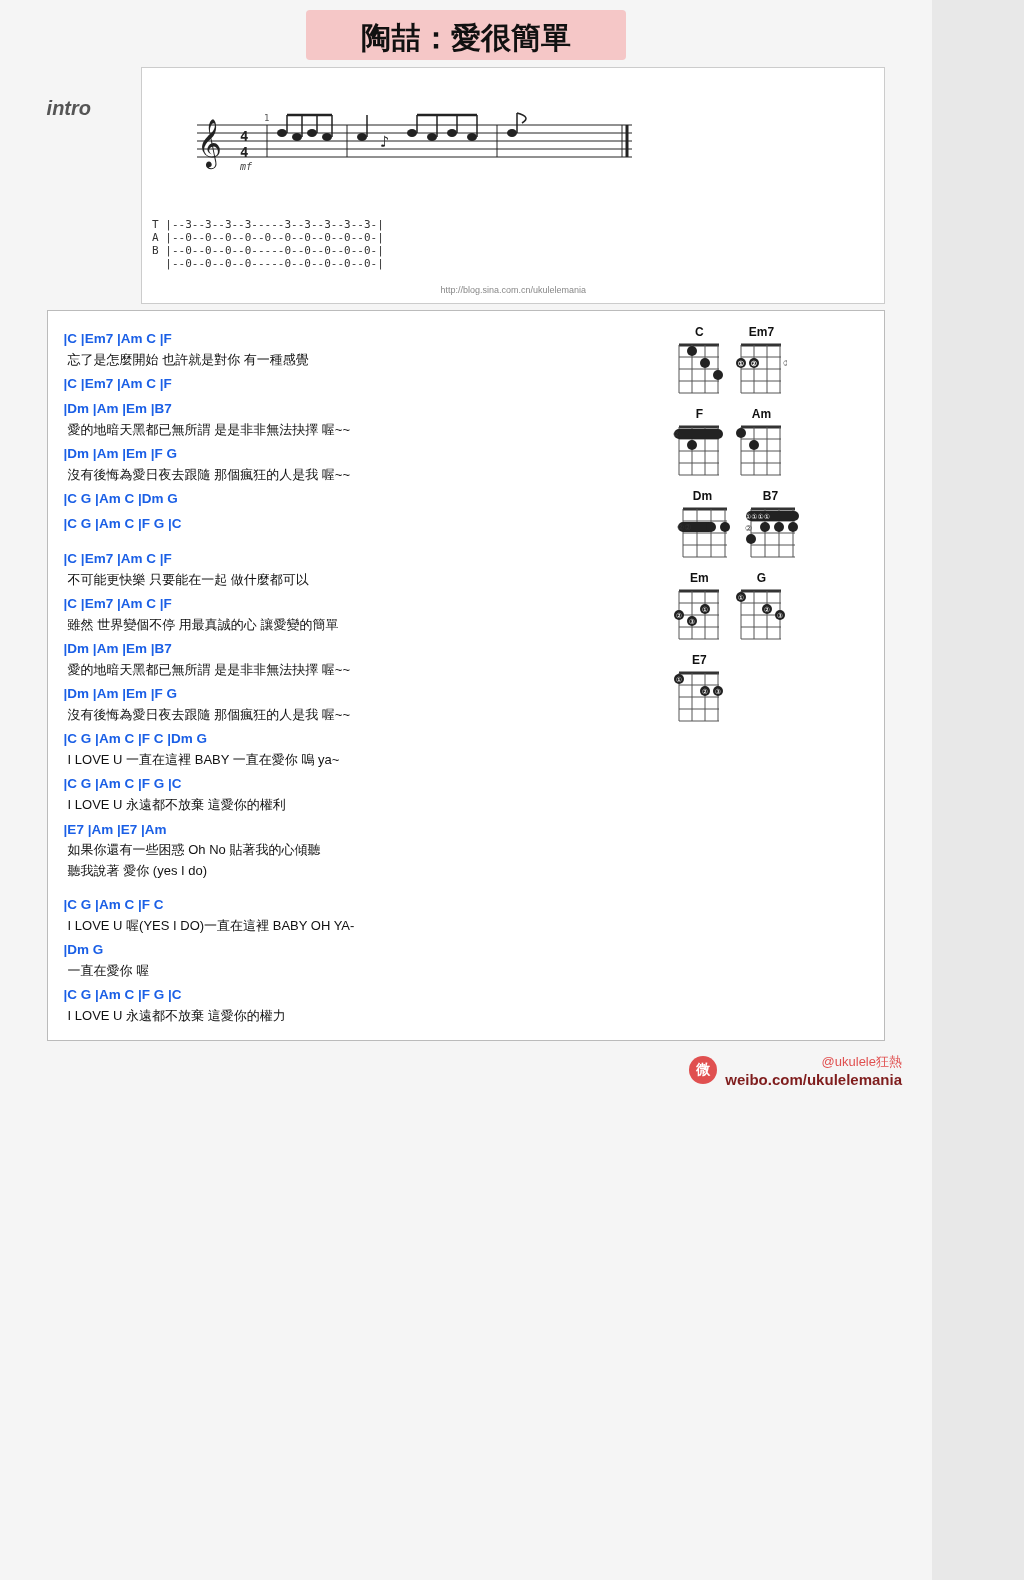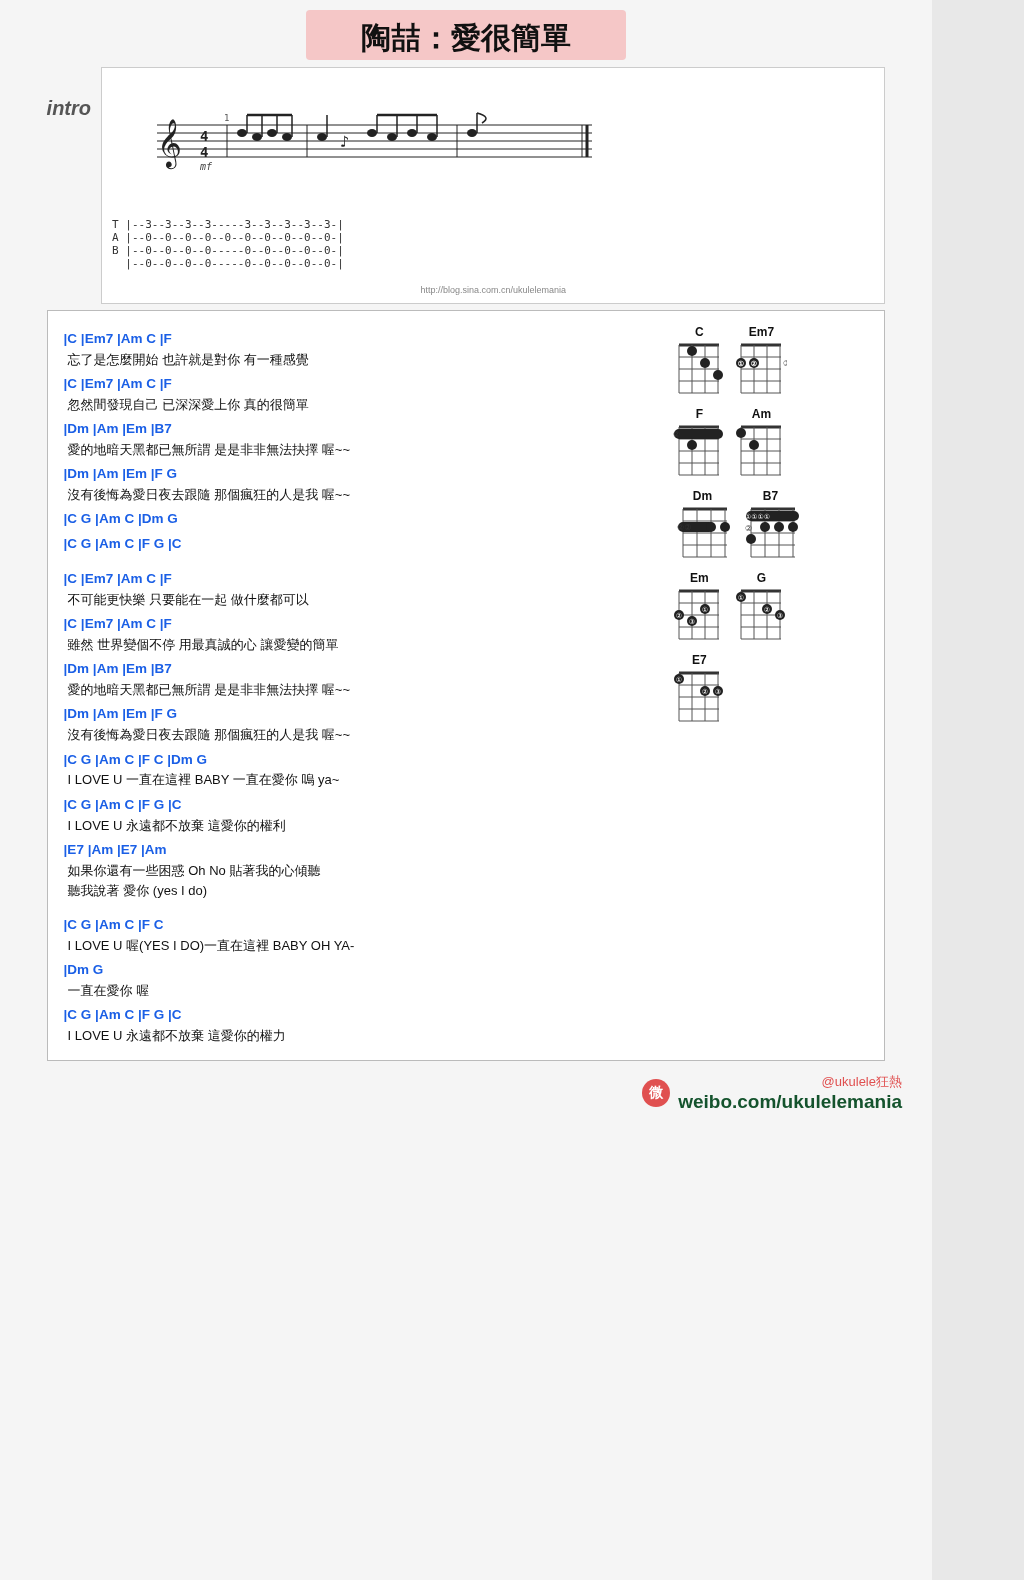--- a/index.html
+++ b/index.html
@@ -43,20 +43,21 @@
       color: #111;
       position: relative;
       z-index: 1;
     }
     .intro-area {
       width: 90%;
       display: flex;
       align-items: flex-start;
       margin-bottom: 6px;
       position: relative;
+      gap: 40px;
     }
     .intro-label {
       font-size: 20px;
       font-style: italic;
       font-weight: bold;
       color: #555;
       margin-right: 10px;
       margin-top: 30px;
     }
     .staff-box {
@@ -235,21 +236,20 @@
       <div class="staff-url">http://blog.sina.com.cn/ukulelemania</div>
     </div>
   </div>
 
   <div class="main-content">
     <div class="lyrics-chords">
 
       <div class="chord-line">|C                |Em7              |Am    C    |F</div>
       <div class="lyric-line">  忘了是怎麼開始      也許就是對你   有一種感覺</div>
       <div class="chord-line">|C           |Em7              |Am    C    |F</div>
-      <div class="lyric-line">  忽然間發現自己    已深深愛上你   真的很簡單</div>
 
       <div class="chord-line">|Dm               |Am           |Em              |B7</div>
       <div class="lyric-line">     愛的地暗天黑都已無所謂    是是非非無法抉擇    喔~~</div>
       <div class="chord-line">|Dm               |Am           |Em         |F       G</div>
       <div class="lyric-line">     沒有後悔為愛日夜去跟隨    那個瘋狂的人是我    喔~~</div>
 
       <div class="chord-line">|C  G       |Am  C             |Dm  G</div>
       <div class="chord-line">|C  G       |Am  C                |F          G     |C</div>
 
       <div class="section-gap"></div>
@@ -483,18 +483,18 @@
       </div>
 
     </div>
   </div>
 
   <div class="footer-area">
     <div class="weibo-info">
       <div class="weibo-icon">微</div>
       <div>
         <div>@ukulele狂熱</div>
-        <div style="font-size:19px;font-weight:bold;color:#14532d;">weibo.com/ukulelemania</div>
+        <div style="font-size:15px;font-weight:bold;color:#7f1d1d;">weibo.com/ukulelemania</div>
       </div>
     </div>
   </div>
 
 </div>
 
 </body></html>

